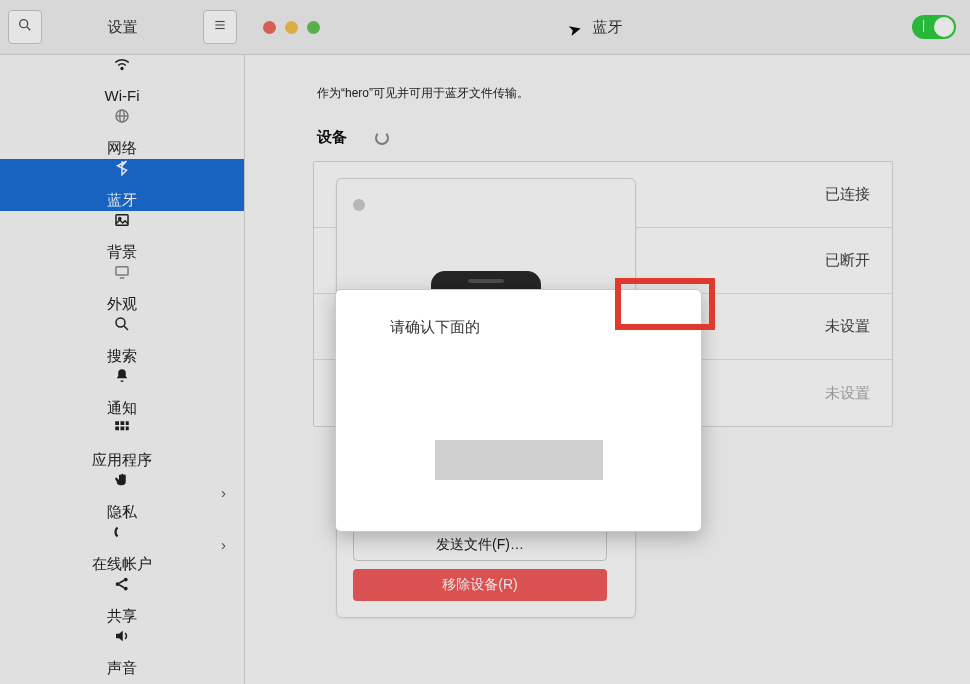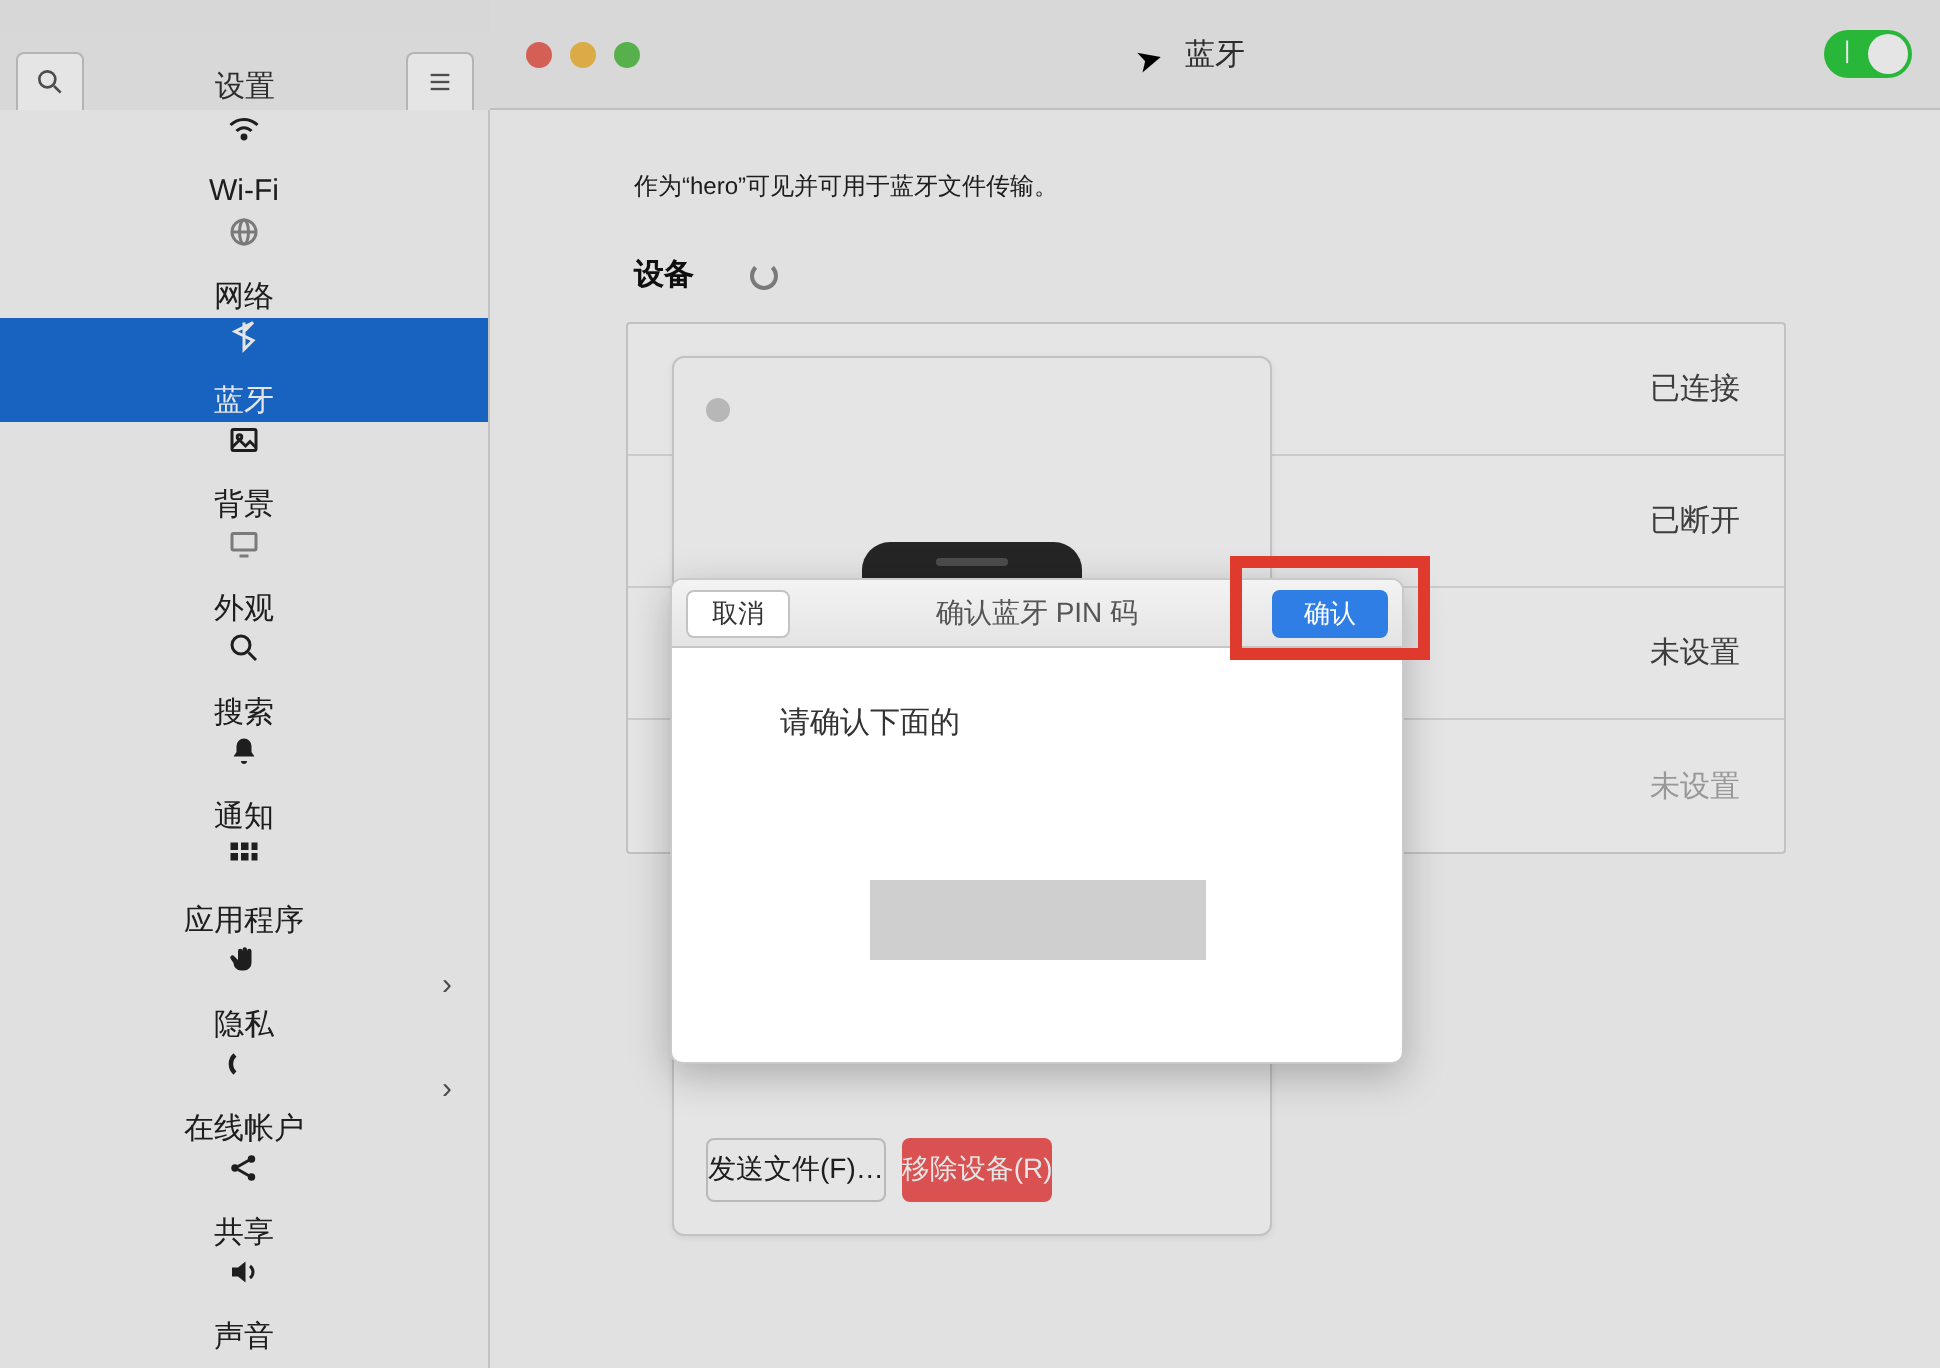--- a/index.html
+++ b/index.html
@@ -2,21 +2,21 @@
 <html><head>
 <meta charset="utf-8">
 <style>
   * { box-sizing: border-box; margin: 0; padding: 0; font-family: -apple-system, "Helvetica Neue", Arial, "PingFang SC", "Microsoft YaHei", sans-serif; }
   html, body { width: 970px; height: 684px; overflow: hidden; background: #f0f0f0; }
   .overlay-dim { position:absolute; inset:0; background:rgba(0,0,0,0.10); pointer-events:none; z-index:5; }
 
   
   .topbar-left {
     position:absolute; left:0; top:0; width:245px; height:55px;
-    background:#f1f1f1; border-bottom:1px solid #d5d5d5; display:flex; align-items:center;margin-top:16px;
+    background:#f1f1f1; border-bottom:1px solid #d5d5d5; display:flex; align-items:center;
   }
   .search-btn {
     width:34px; height:34px; margin-left:8px; border:1px solid #c9c9c9; border-radius:4px;
     display:flex; align-items:center; justify-content:center; background:#fff;
   }
   .settings-title { flex:1; text-align:center; font-size:15px; color:#333; }
   .hamburger-btn {
     width:34px; height:34px; margin-right:8px; border:1px solid #c9c9c9; border-radius:4px;
     display:flex; align-items:center; justify-content:center; background:#fff;
   }
@@ -90,21 +90,21 @@
   }
   .detail-dot { position:absolute; left:16px; top:20px; width:12px;height:12px;border-radius:50%;background:#ccc; }
   .phone-top {
     position:absolute; left:50%; top:92px; transform:translateX(-50%);
     width:110px; height:20px; background:#2a2a2a; border-radius:14px 14px 0 0;
   }
   .phone-top::after{
     content:""; position:absolute; left:50%; top:8px; transform:translateX(-50%);
     width:36px; height:4px; background:#555; border-radius:3px;
   }
-  .detail-buttons { position:absolute; left:16px; right:28px; bottom:16px; display:flex; flex-direction:row; gap:8px; }
+  .detail-buttons { position:absolute; left:16px; right:28px; bottom:16px; display:flex; flex-direction:column; gap:8px; }
   .detail-buttons button {
     height:32px; border-radius:4px; border:1px solid #cfcfcf; background:#fff; font-size:14px; color:#222;
   }
   .detail-buttons button.remove { background:#f25b5b; color:#fff; border:none; }
 
   
   .dialog {
     position:absolute; left:335px; top:289px; width:367px; height:243px;
     background:#fff; border:1px solid #c9c9c9; border-radius:6px; z-index:10;
     box-shadow: 0 6px 20px rgba(0,0,0,0.25);
@@ -320,22 +320,17 @@
   <div class="phone-top"></div>
   <div class="detail-buttons">
     <button>发送文件(F)…</button>
     <button class="remove">移除设备(R)</button>
   </div>
 </div>
 
 <div class="overlay-dim"></div>
 
 <div class="dialog">
-  <div class="dialog-header">
-    <button class="dlg-cancel">取消</button>
-    <div class="dlg-title">确认蓝牙 PIN 码</div>
-    <button class="dlg-confirm">确认</button>
-  </div>
   <div class="dlg-body-text">请确认下面的</div>
   <div class="pin-box"></div>
 </div>
 
 <div class="red-highlight"></div>
 
 </body></html>

